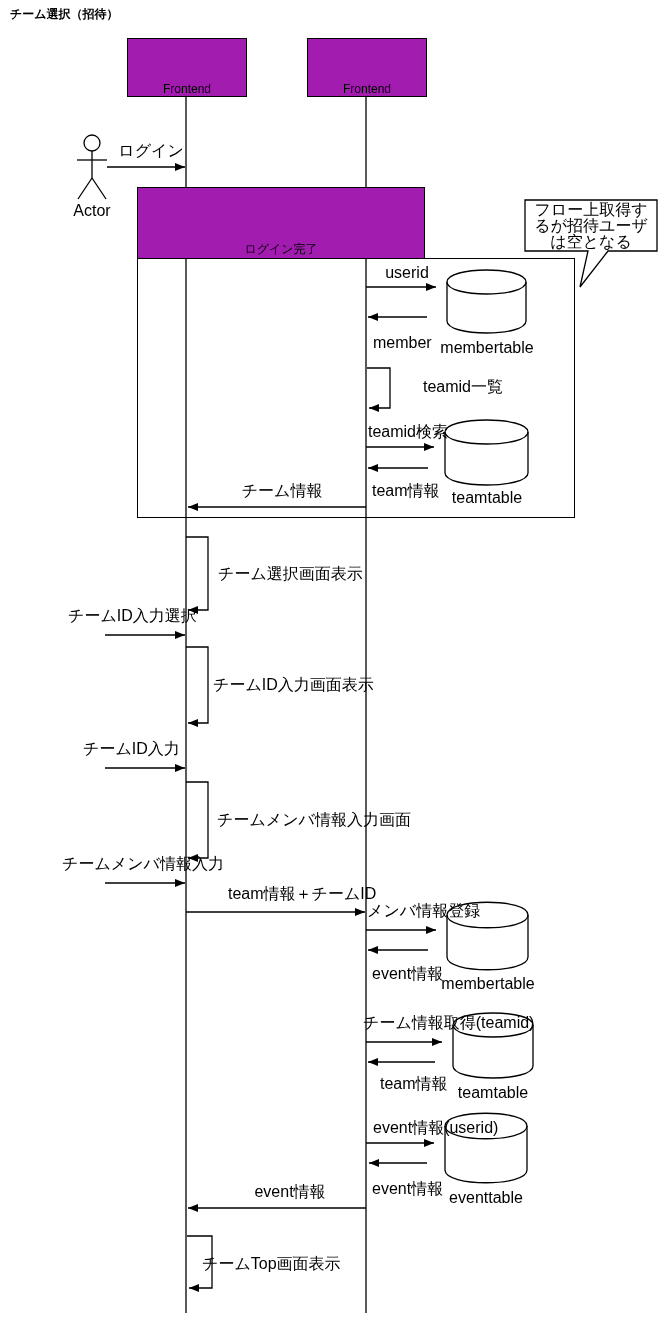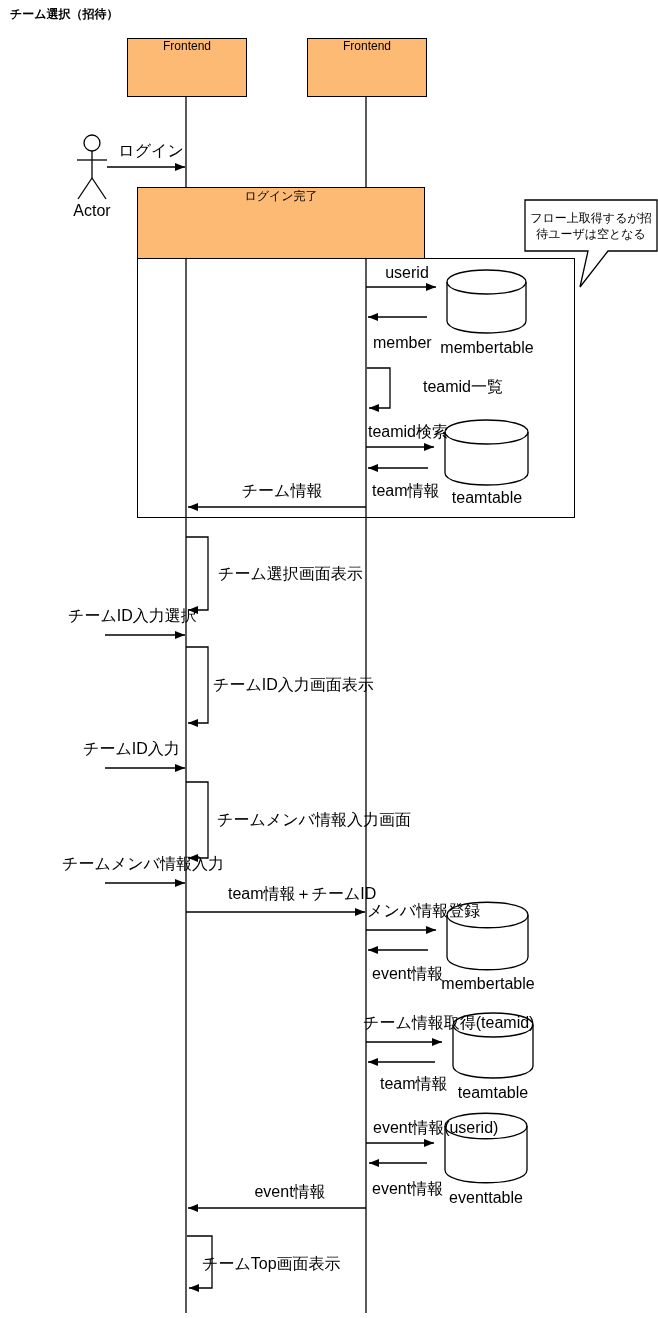--- a/index.html
+++ b/index.html
@@ -8,35 +8,35 @@
   .canvas {
     position:relative; width:658px; height:1318px; background:#fff; overflow:hidden;
   }
   .layer { position:absolute; left:0; top:0; width:658px; height:1318px; }
   svg.layer { pointer-events:none; }
   .title {
     position:absolute; left:10px; top:6px;
     font-size:12px; font-weight:bold; white-space:nowrap;
   }
   .box {
-    position:absolute; border:1.5px solid #000; background:#fdba74;
-    display:flex; align-items:flex-start; justify-content:center;
+    position:absolute; border:1.5px solid #000; background:#a21caf;
+    display:flex; align-items:flex-end; justify-content:center;
     font-size:12px; text-align:center;
   }
   .frame {
     position:absolute; border:1.5px solid #000; background:transparent;
   }
   .lbl {
     position:absolute; font-size:16px; line-height:14px; white-space:nowrap;
   }
   .c { transform:translateX(-50%); }
   .note-text {
     position:absolute; left:525px; top:200px; width:132px; height:51px;
     display:flex; align-items:center; justify-content:center;
-    font-size:12px; line-height:16px; text-align:center; padding:0 3px;
+    font-size:16px; line-height:16px; text-align:center; padding:0 3px;
   }
   .shape { stroke:#000; stroke-width:1.3; fill:none; }
   .filled { stroke:#000; stroke-width:1.3; fill:#fff; }
   .arr { stroke:#000; stroke-width:1.3; fill:none; marker-end:url(#ah); }
 </style>
 </head>
 <body>
 
 <div class="canvas">
 

